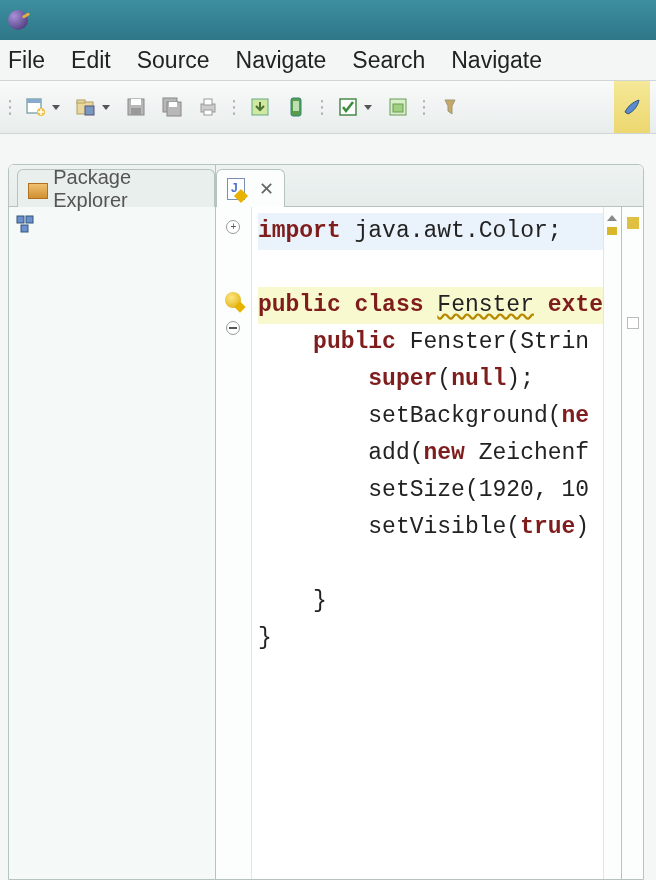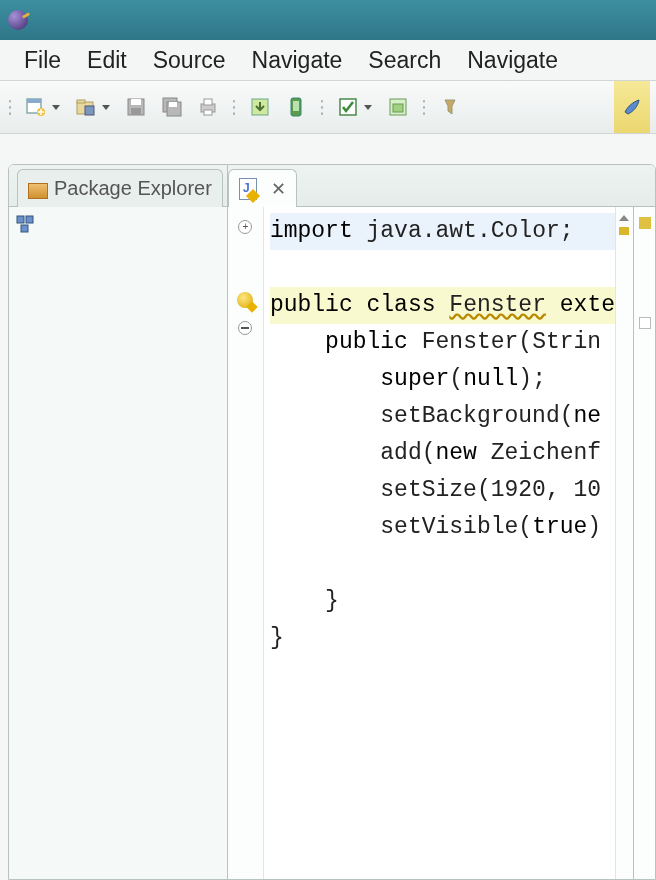--- a/index.html
+++ b/index.html
@@ -33,21 +33,21 @@
     background: #e0b040;
     border-radius: 2px;
     transform: rotate(-30deg);
   }
   
   .menubar {
     height: 40px;
     background: #f4f6f5;
     display: flex;
     align-items: center;
-    padding: 0 24px;
+    padding: 0 8px;
     font-size: 23px;
     color: #222;
   }
   .menubar .item { margin-right: 26px; cursor: default; }
   
   .toolbar {
     height: 54px;
     background: linear-gradient(#f9fafa, #e8edec);
     border-top: 1px solid #cfd6d5;
     border-bottom: 1px solid #cfd6d5;
@@ -89,21 +89,21 @@
     padding: 30px 0 0 8px;
     height: calc(880px - 40px - 40px - 54px);
   }
   .views {
     display: flex;
     height: 100%;
     background: #fcfefd;
     border: 1px solid #b7c3c1;
     border-radius: 6px 6px 0 0;
     overflow: hidden;
-    margin-right: 0;
+    margin-right: 12px;
   }
   
   .pkg-explorer {
     width: 232px;
     background: #f5faf8;
     border-right: 1px solid #b7c3c1;
     display: flex; flex-direction: column;
   }
   .tab-strip {
     height: 42px;
@@ -175,21 +175,21 @@
   .code {
     flex: 1;
     padding: 6px 0 0 6px;
     font-family: "Consolas", "Courier New", monospace;
     font-size: 23px;
     line-height: 37px;
     color: #222;
     white-space: pre;
     overflow: hidden;
   }
-  .kw { color: #000000; font-weight: normal; }
+  .kw { color: #7f1d1d; font-weight: bold; }
   .squiggle { text-decoration: wavy underline #b78a00; text-decoration-skip-ink: none; }
   .active-line { background: #eaf2fb; display:inline-block; width:100%; }
   .right-ruler {
     width: 18px;
     background: #fcfefd;
     border-left: 1px solid #e0e6e4;
     position: relative;
   }
   .overview-mark { position:absolute; left:3px; width:10px; height:8px; }
   .om-yellow { background:#d8b82a; }

